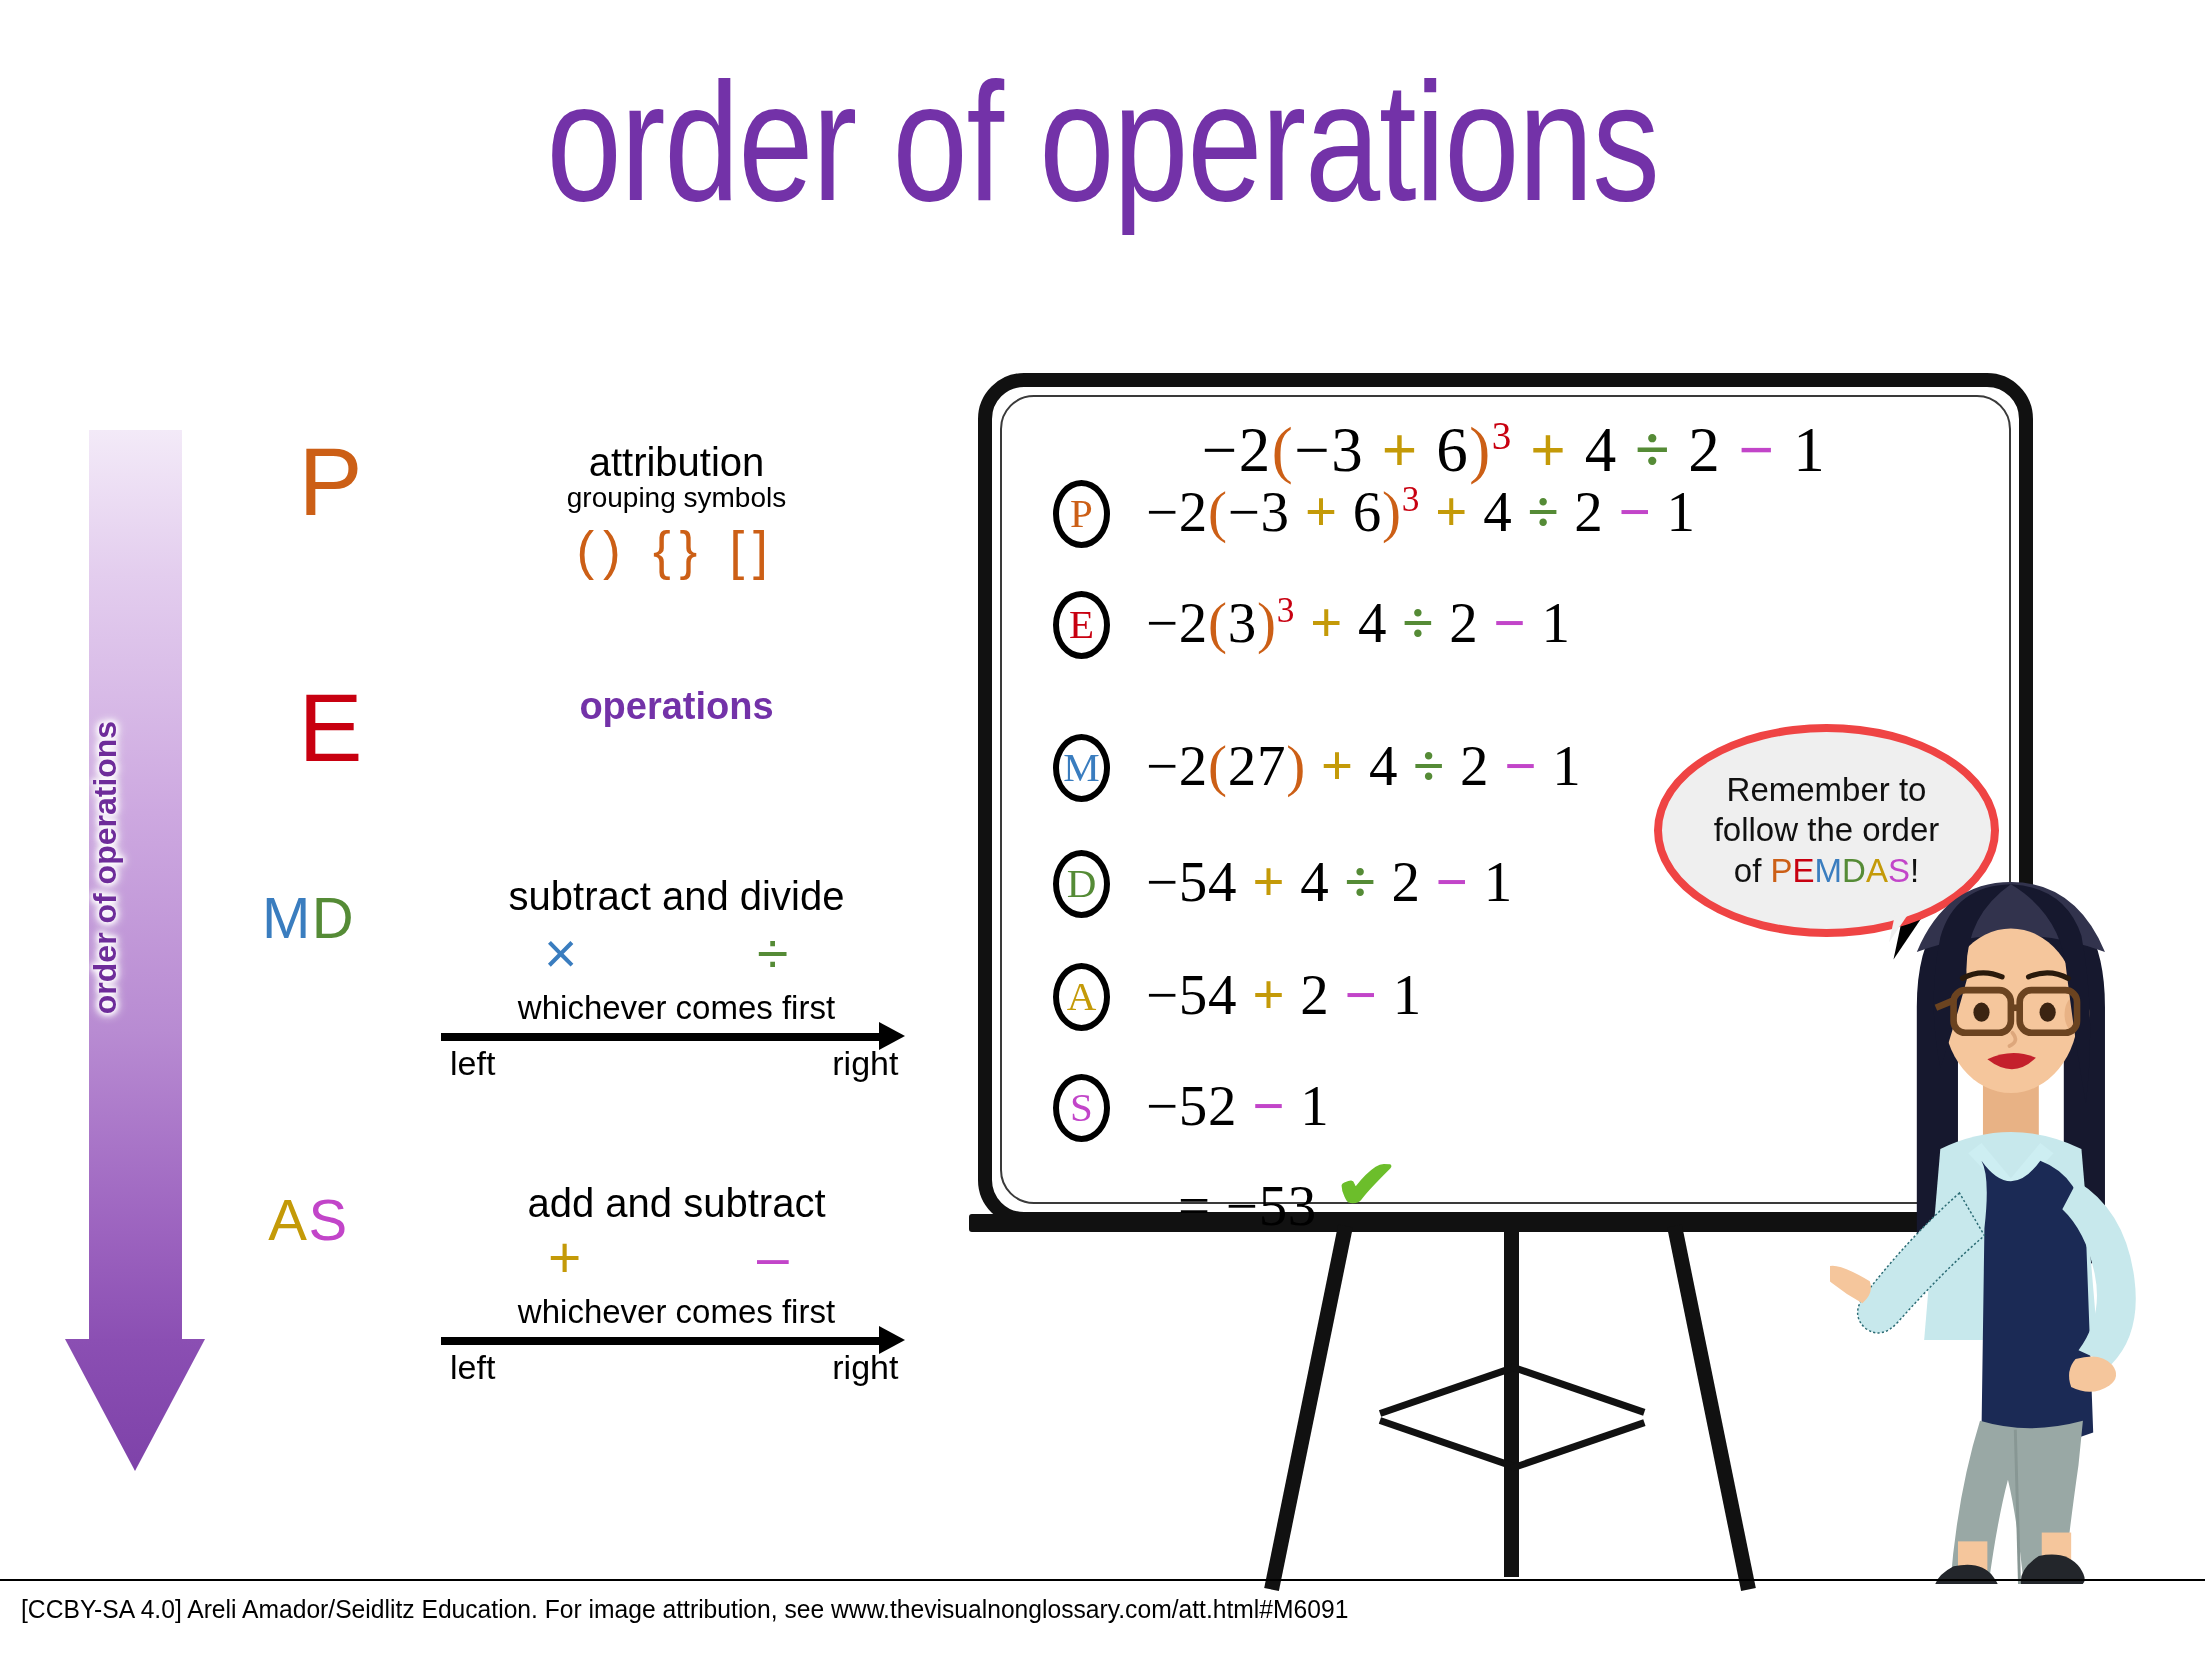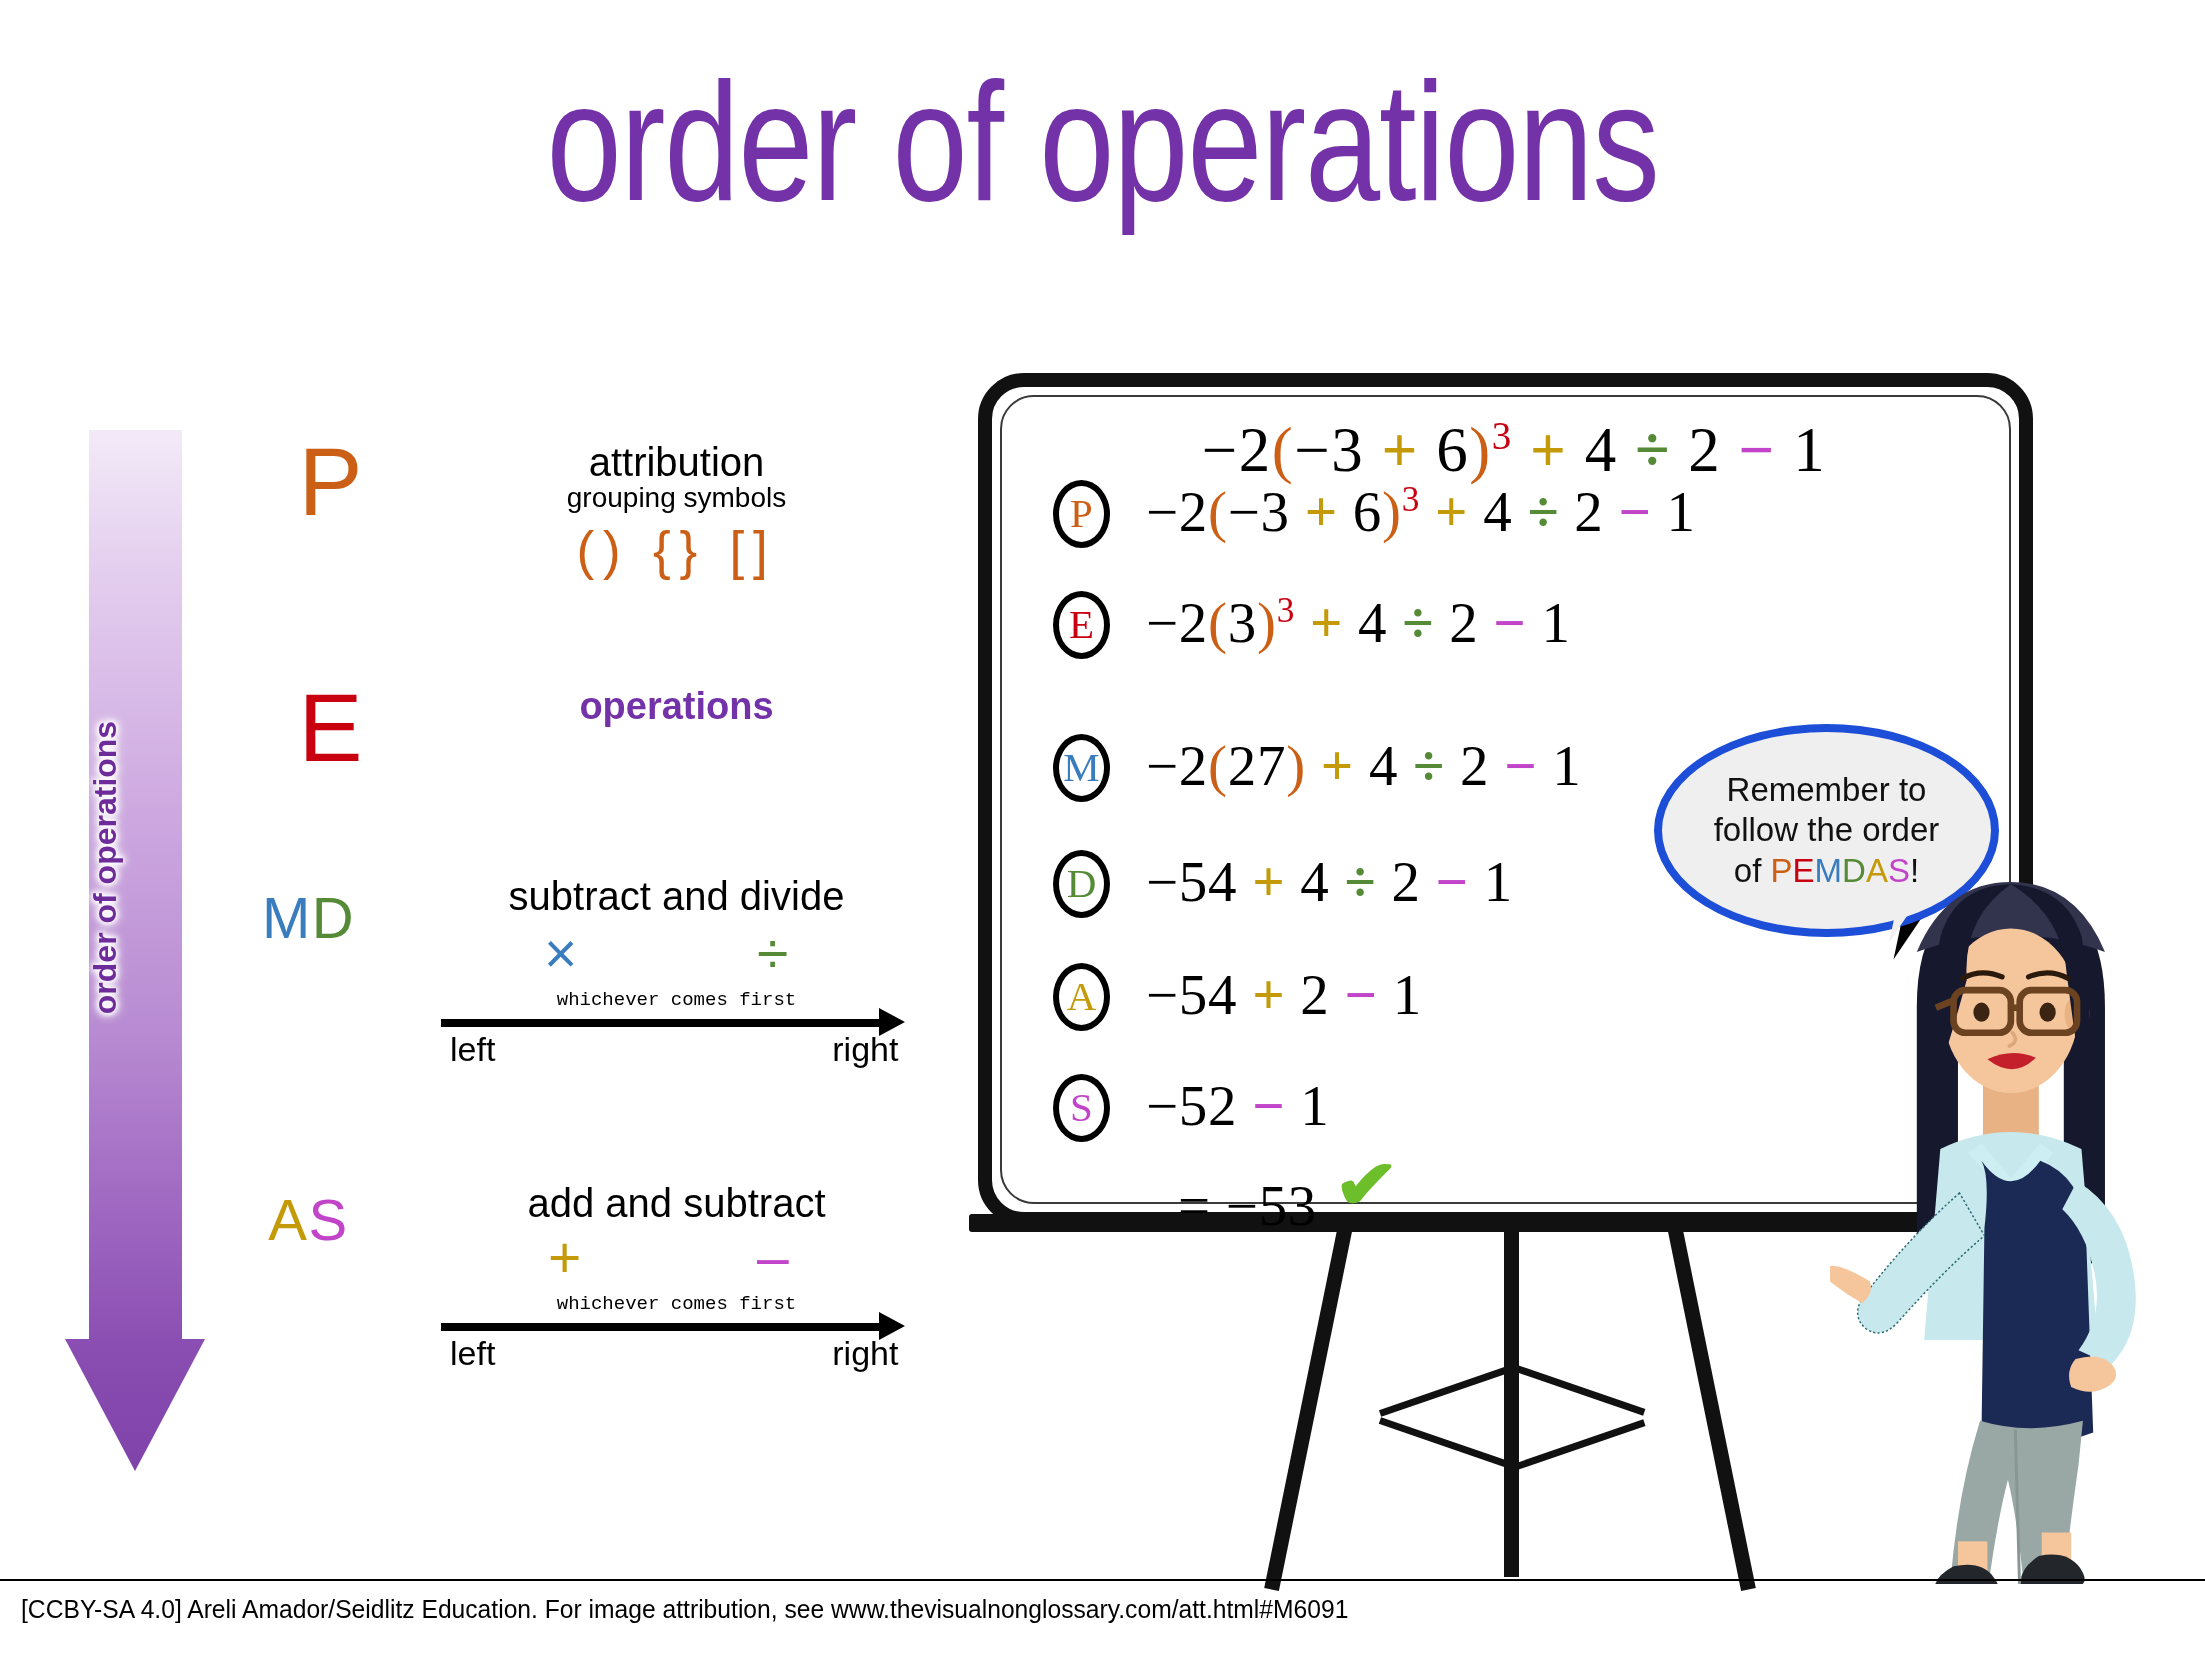--- a/index.html
+++ b/index.html
@@ -58,21 +58,21 @@
   .c-A { color:#C49A08; }
   .c-S { color:#C245C9; }
   .c-black { color:#000; }
 
   
   .rule-widget { position:absolute; width:485px; }
   .rule-ops { position:relative; height:66px; }
   .rule-ops .op {
     position:absolute; top:0; font-size:57px; line-height:1; font-weight:500;
   }
-  .rule-note { text-align:center; font-size:19px; line-height:1; margin-bottom:4.4px;font-family:Liberation Mono, monospace; }
+  .rule-note { text-align:center; font-size:33px; line-height:1; margin-bottom:4.4px; }
   .rule-line { position:relative; height:16px; }
   .rule-line .bar { position:absolute; left:7.4px; top:4.4px; width:441px; height:8px; background:#000; }
   .rule-line .tip {
     position:absolute; left:445px; top:-6.6px; width:0;height:0;
     border-top:14.7px solid transparent; border-bottom:14.7px solid transparent;
     border-left:26.5px solid #000;
   }
   .rule-lr { position:relative; height:43px; font-size:34px; }
   .rule-lr .lft { position:absolute; left:16px; top:0; }
   .rule-lr .rgt { position:absolute; right:20.6px; top:0; }
@@ -127,21 +127,21 @@
   .op-exp   { color:#C80010; }
   .sup { font-size:0.62em; vertical-align:super; line-height:0; }
   #check {
     position:absolute; left:1338px; top:1145px; font-size:68px; color:#6CBE2B;
     font-weight:bold; transform:scaleX(1.15);
   }
 
   
   #bubble {
     position:absolute; left:1654px; top:724px; width:345px; height:213px;
-    background:#efefef; border:8px solid #1d4ed8; border-radius:50%/50%;
+    background:#efefef; border:8px solid #ef4444; border-radius:50%/50%;
     display:flex; align-items:center; justify-content:center;
   }
   #bubble-text {
     text-align:center; font-size:33px; line-height:1.22; color:#111;
     padding:0 17.6px;
   }
   #bubble-tail {
     position:absolute; left:1901px; top:888px; width:0;height:0;
     border-left:25px solid #000; border-top:13.2px solid transparent;
     border-bottom:62px solid transparent; transform:rotate(12deg);

